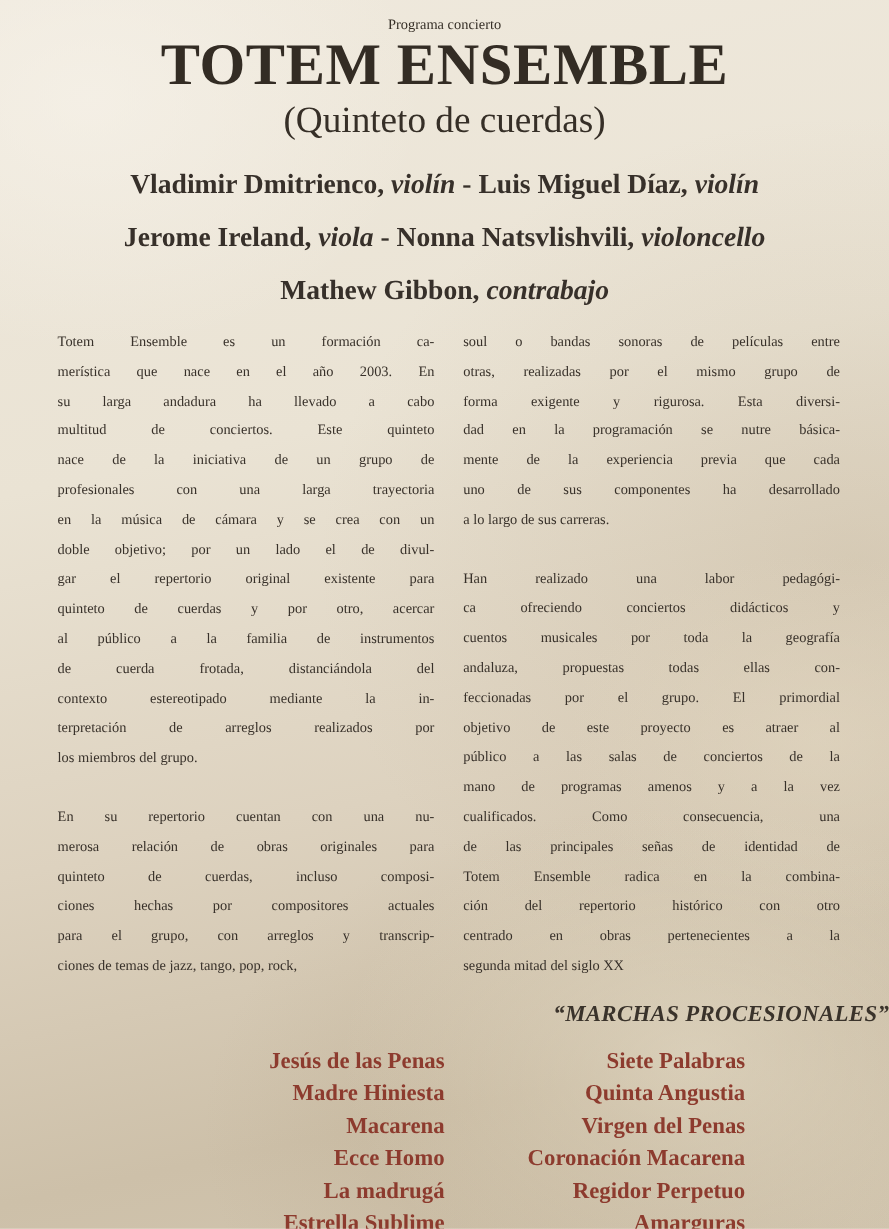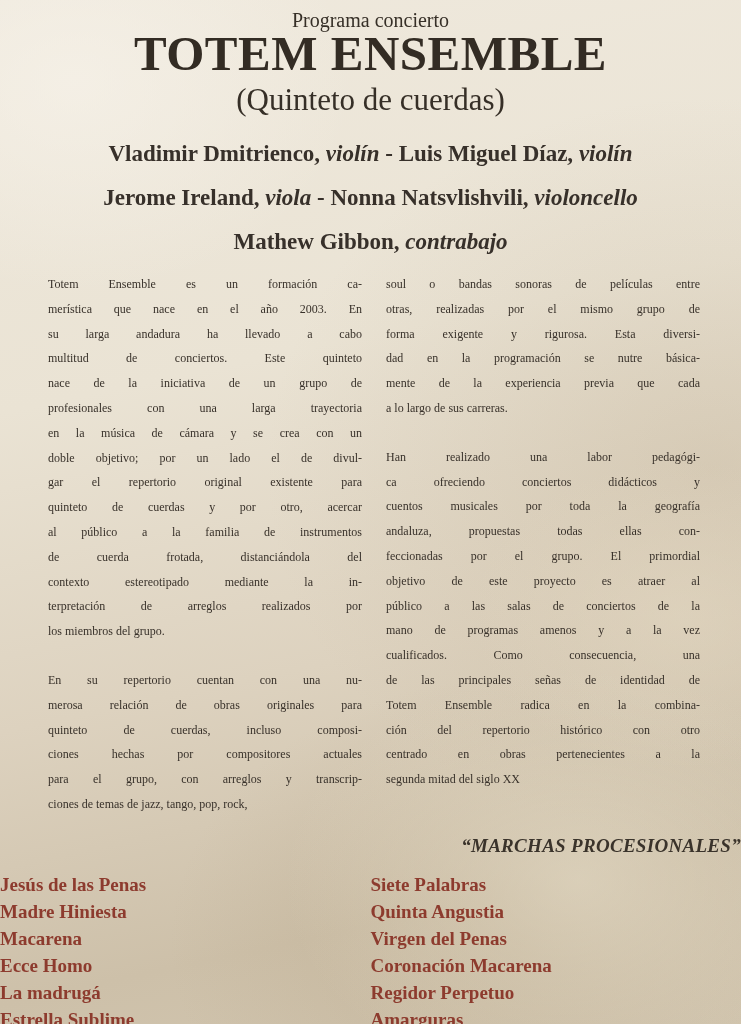--- a/index.html
+++ b/index.html
@@ -16,21 +16,21 @@
       radial-gradient(ellipse 620px 520px at 96% 46%, rgba(182,164,134,0.28), rgba(182,164,134,0) 72%),
       radial-gradient(ellipse 400px 300px at 10% 8%, rgba(248,244,236,0.6), rgba(248,244,236,0) 70%),
       linear-gradient(168deg, #efe9dd 0%, #eae3d4 35%, #ddd2bf 62%, #cdc0a9 85%, #d2c6b0 100%);
   }
   .page { width: 741px; height: 1024px; position: relative; }
 
   
   .program-label {
     margin-top: 0; padding-top: 8px;
     text-align: center;
-    font-size: 20px; line-height: 24px;
+    font-size: 12px; line-height: 24px;
   }
   .title {
     text-align: center;
     font-size: 49px; line-height: 44px;
     font-weight: 700; letter-spacing: 0.5px;
     color: #332c24;
   }
   .subtitle {
     text-align: center;
     font-size: 31px; line-height: 32px;
@@ -74,21 +74,21 @@
     color: #3a332b;
     letter-spacing: 0.3px;
   }
   .marchas-lists {
     display: flex;
     margin-top: 12px;
   }
   .marchas-col { width: 50%; }
   .marchas-col.right { padding-right: 120px; box-sizing: border-box; }
   .marcha-item {
-    text-align: left;
+    text-align: right;
     font-size: 19px; line-height: 27px;
     font-weight: 700;
     color: #8d3b2e;
   }
 </style>
 </head>
 <body>
 
 <div class="page">
 
@@ -134,20 +134,21 @@
         </div>
     </div>
     <div class="col">
       <div class="para">
 
       <div class="line">soul o bandas sonoras de películas entre</div>
           <div class="line">otras, realizadas por el mismo grupo de</div>
           <div class="line">forma exigente y rigurosa. Esta diversi-</div>
           <div class="line">dad en la programación se nutre básica-</div>
           <div class="line">mente de la experiencia previa que cada</div>
+          <div class="line">uno de sus componentes ha desarrollado</div>
           <div class="line">a lo largo de sus carreras.</div>
         </div>
       <div class="para">
 
       <div class="line">Han realizado una labor pedagógi-</div>
           <div class="line">ca ofreciendo conciertos didácticos y</div>
           <div class="line">cuentos musicales por toda la geografía</div>
           <div class="line">andaluza, propuestas todas ellas con-</div>
           <div class="line">feccionadas por el grupo. El primordial</div>
           <div class="line">objetivo de este proyecto es atraer al</div>

